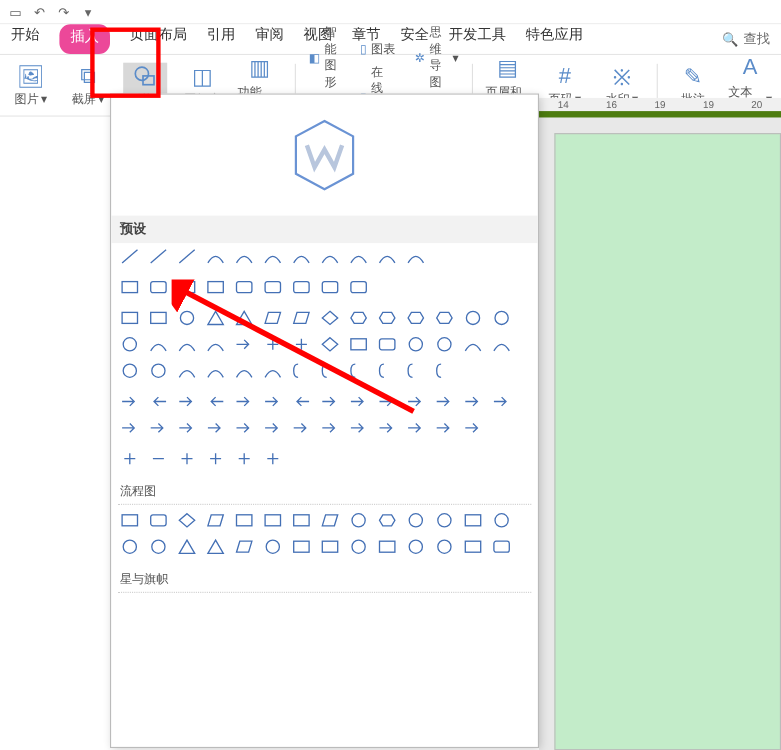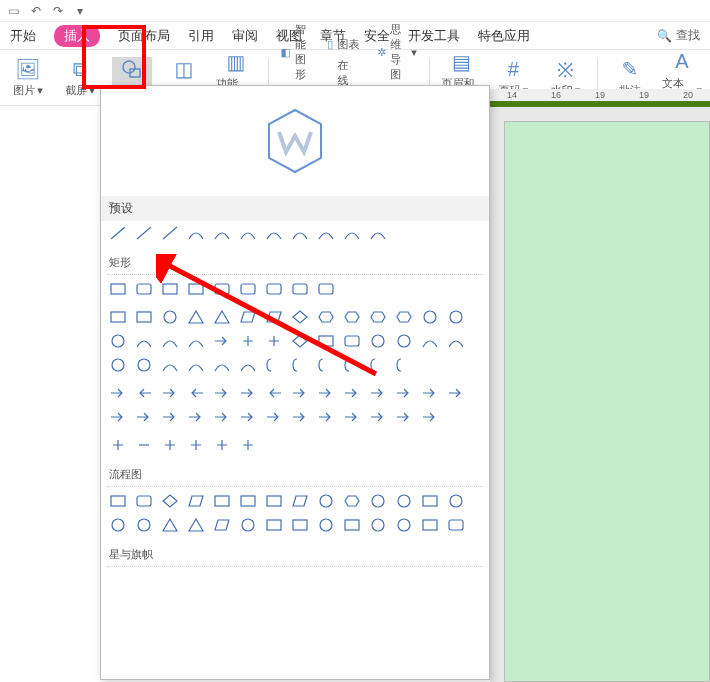--- a/index.html
+++ b/index.html
@@ -1,37 +1,37 @@
 <!DOCTYPE html>
 <html><head>
 <meta charset="utf-8">
 <style>
 *{box-sizing:border-box;margin:0;padding:0;font-family:"Microsoft YaHei",sans-serif}
 body{background:#fff;width:710px;height:682px;overflow:hidden;position:relative;font-size:12px;color:#333}
 .quickbar{height:22px;display:flex;align-items:center;padding:2px 6px;gap:6px;border-bottom:1px solid #eee}
 .quickbar .qicon{width:16px;height:16px;display:flex;align-items:center;justify-content:center;color:#666;font-size:12px}
-.tabs{height:28px;display:flex;align-items:center;gap:18px;padding:0 10px;border-bottom:1px solid #e5e5e5}
+.tabs{height:28px;display:flex;gap:18px;padding:0 10px;border-bottom:1px solid #e5e5e5}
 .tabs .tab{font-size:13px;color:#333;cursor:pointer}
 .tabs .tab.active{background:#ec4899;color:#fff;padding:2px 10px;border-radius:10px}
 .tabs .search{margin-left:auto;display:flex;align-items:center;gap:4px;color:#666}
 .ribbon{height:56px;display:flex;align-items:center;padding:4px 8px;gap:12px;border-bottom:1px solid #e5e5e5}
 .rgrp{display:flex;flex-direction:column;align-items:center;gap:2px;min-width:40px;color:#555;font-size:11px;cursor:pointer}
 .rgrp .ricon{width:24px;height:24px;display:flex;align-items:center;justify-content:center;color:#5b8cc9;font-size:20px}
 .rgrp .rlab{display:flex;align-items:center;gap:2px}
 .rvsep{width:1px;height:40px;background:#e0e0e0}
 .highlight-box{position:absolute;left:82px;top:25px;width:64px;height:64px;border:4px solid #ff0000;pointer-events:none;z-index:5}
 .shapes-btn{background:#d8d8d8}
 .ruler{position:absolute;left:490px;top:89px;right:0;height:18px;background:#f0f0f0;border-bottom:6px solid #4d7c0f;display:flex;align-items:center;font-size:9px;color:#666;overflow:hidden}
 .ruler span{width:44px;text-align:center;flex-shrink:0}
 .doc-area{position:absolute;left:490px;top:107px;right:0;bottom:0;background:#e8e8e8;padding:14px 0 0 14px}
 .doc-page{width:100%;height:100%;background:#c3ecc9;border:1px solid #bbb}
 .shapes-panel{position:absolute;left:100px;top:85px;width:390px;height:595px;background:#fff;border:1px solid #bbb;box-shadow:2px 2px 8px rgba(0,0,0,.2);overflow:hidden;z-index:3}
 .logo-area{height:110px;display:flex;align-items:center;justify-content:center}
 .hexlogo{width:60px;height:70px}
-.section-header{background:#f2f2f2;padding:4px 8px;font-size:12px;font-weight:normal;color:#444}
+.section-header{background:#f2f2f2;padding:4px 8px;font-size:12px;font-weight:bold;color:#444}
 .section{padding:2px 6px 6px}
 .sec-title{font-size:11px;color:#555;padding:4px 2px;border-bottom:1px dotted #ccc;margin-bottom:4px}
 .shape-row{display:flex;flex-wrap:wrap;gap:4px}
 .shp{width:22px;height:20px;display:flex;align-items:center;justify-content:center;cursor:pointer;color:#4470b5}
 .shp svg{width:18px;height:16px}
 .arrow-annotation{position:absolute;left:156px;top:254px;z-index:10;pointer-events:none}
 </style>
 </head>
 <body>
 
@@ -205,21 +205,20 @@
         </div>
         <div class="shp">
           <svg viewBox="0 0 18 16">
             <path d="M2 14 Q9 2 16 14" stroke="#4470b5" stroke-width="1.2" fill="none"></path>
           </svg>
         </div>
       </div>
   </div>
 
   <div class="section">
-    <div class="sec-title">矩形</div>
     <div class="shape-row" id="rects-row">
         <div class="shp">
           <svg viewBox="0 0 18 16">
             <rect x="2" y="3" width="14" height="10" stroke="#4470b5" stroke-width="1.2" fill="none"></rect>
           </svg>
         </div>
         <div class="shp">
           <svg viewBox="0 0 18 16">
             <rect x="2" y="3" width="14" height="10" rx="2" stroke="#4470b5" stroke-width="1.2" fill="none"></rect>
           </svg>

